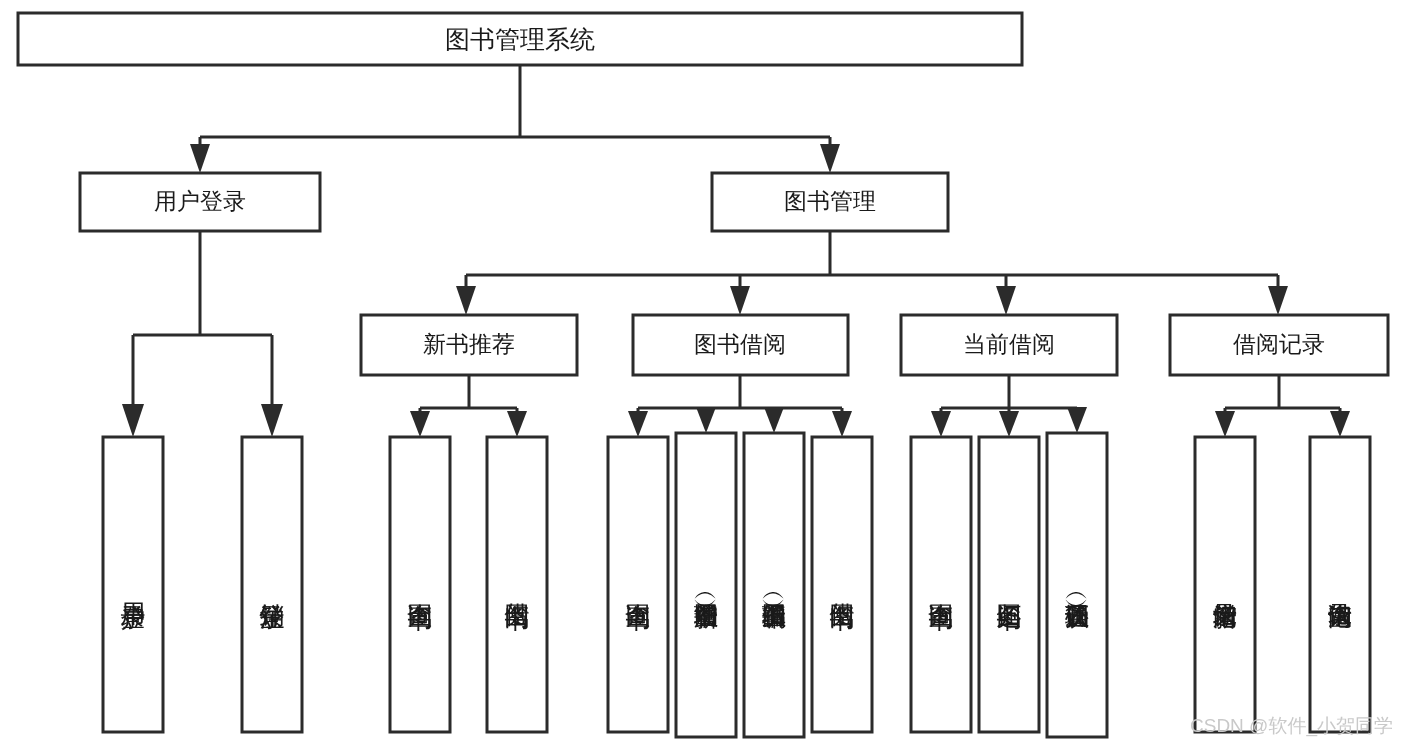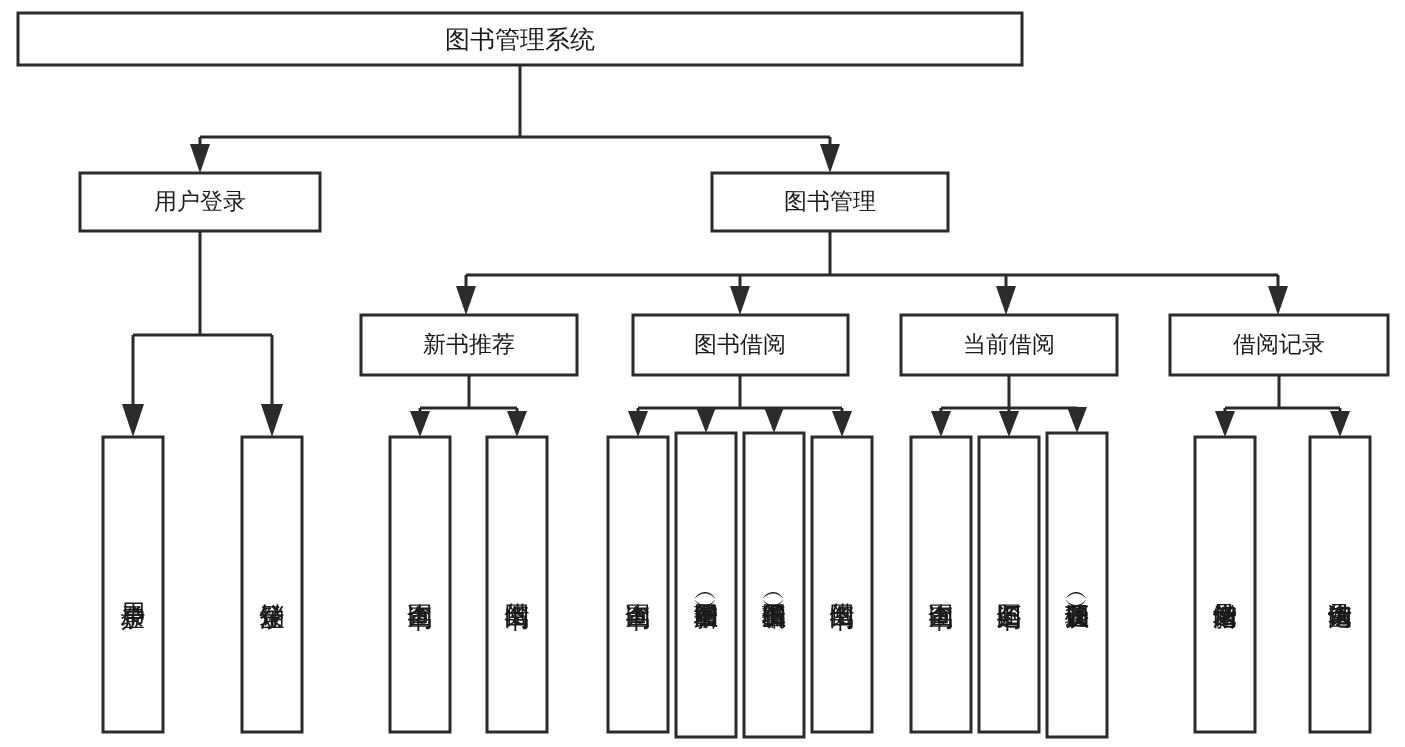--- a/index.html
+++ b/index.html
@@ -157,13 +157,14 @@
     <span class="leaf-label tight">确认归还（管理员）</span>
   </div>
 
   <div class="leaf-label-wrap" style="left:1195px;top:437px;width:60px;height:295px;">
     <span class="leaf-label tight">新增借阅记录</span>
   </div>
   <div class="leaf-label-wrap" style="left:1310px;top:437px;width:60px;height:295px;">
     <span class="leaf-label tight">查询借阅记录</span>
   </div>
 
+  <div id="watermark">CSDN @软件_小贺同学</div>
 </div>
 
 </body></html>

